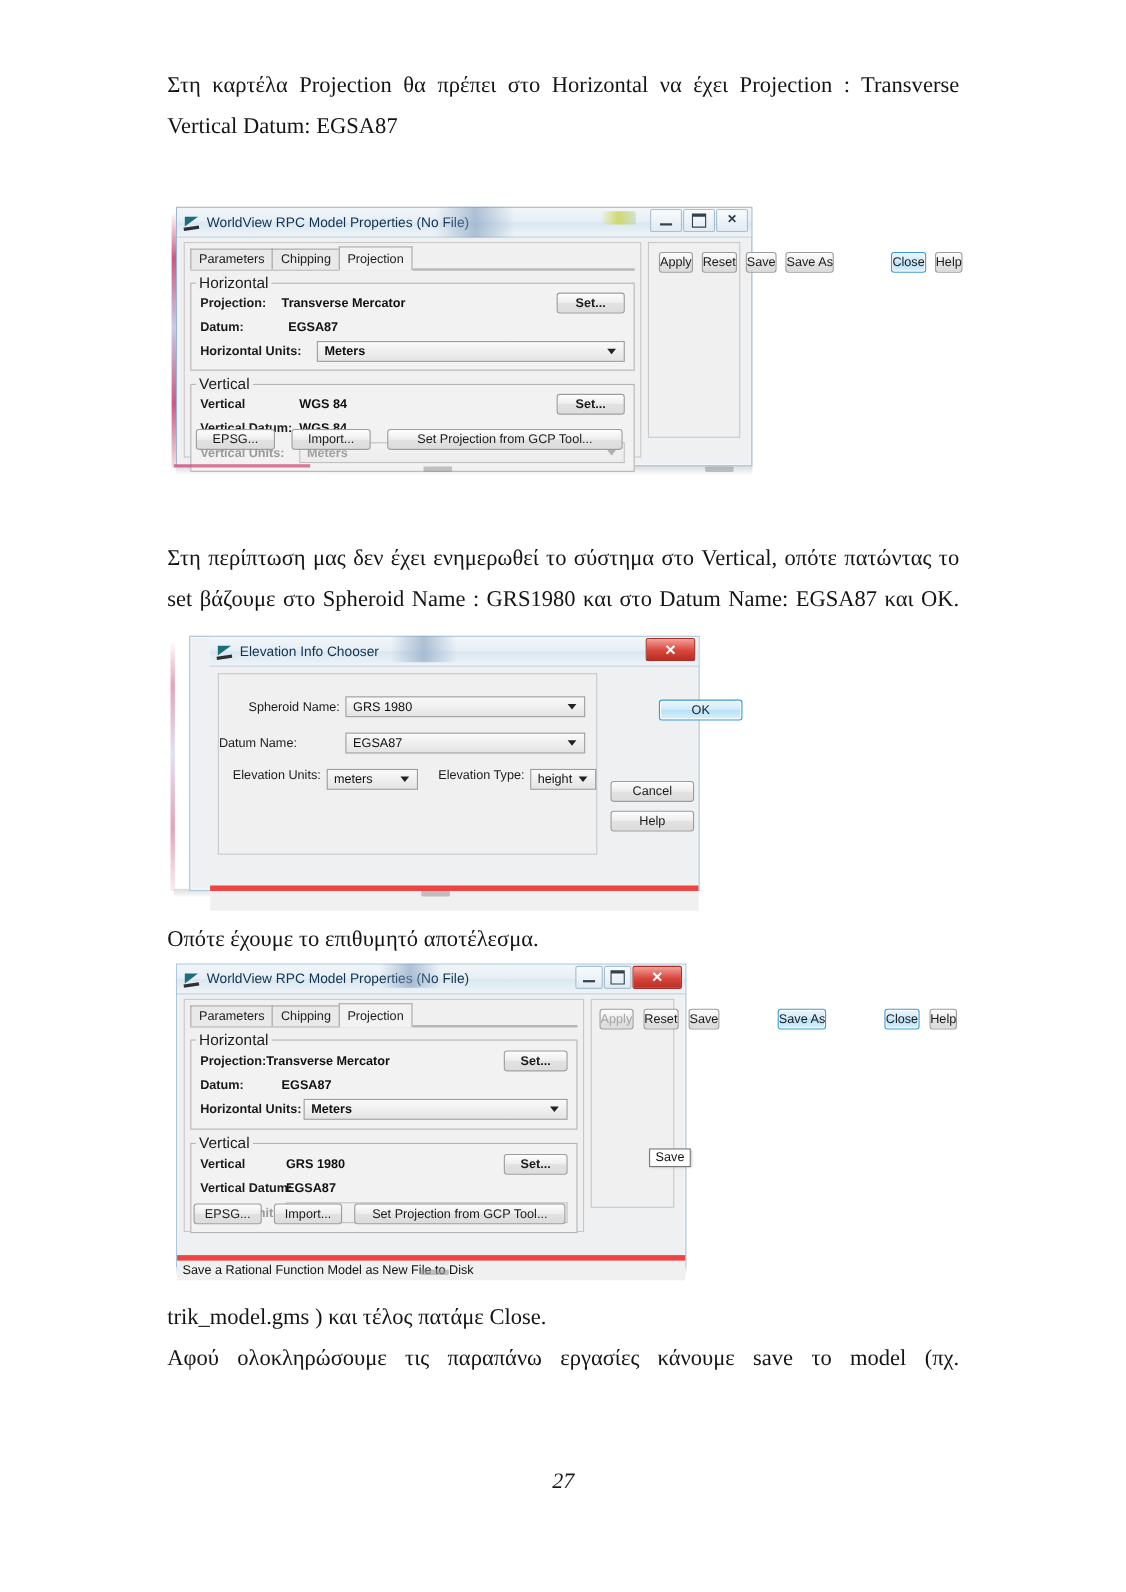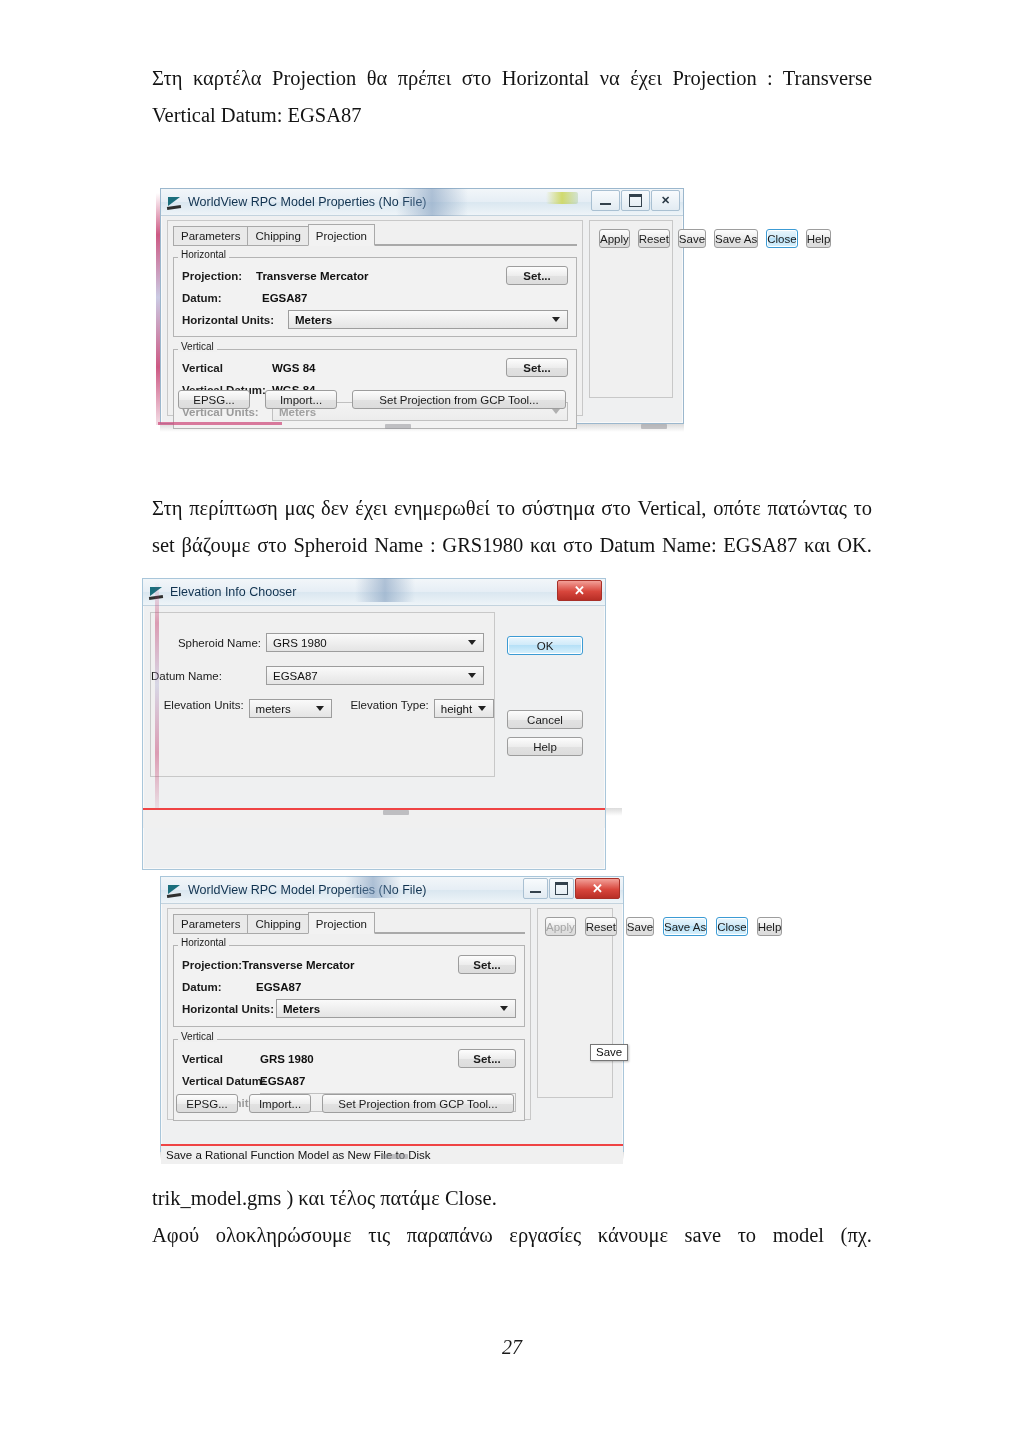--- a/index.html
+++ b/index.html
@@ -166,21 +166,21 @@
     position: relative;
     margin-top: 8px;
     border: 1px solid #b4b4b4;
     background: #f2f2f2;
   }
   .group-label {
     position: absolute;
     top: -9px; left: 4px;
     background: #f0f0f0;
     padding: 0 3px;
-    font-size: 10px;
+    font-size: 14px;
     color: #1b1b1b;
   }
   .group-inner { padding: 8px 8px 7px 8px; font-weight: bold; }
 
   .row {
     display: flex;
     align-items: center;
     height: 19px;
     margin-bottom: 3px;
   }
@@ -208,20 +208,21 @@
     justify-content: center;
     height: 19px;
     white-space: nowrap;
     user-select: none;
   }
   .btn.dim { color: #a6a6a6; }
   .btn.hl {
     background: linear-gradient(to bottom, #eaf6fd, #cfeaf9 48%, #b5e0f7 49%, #daf1fc);
     border: 1px solid #3c9bd4;
     box-shadow: 0 0 0 1px #ffffff inset;
+    margin-left: 44px;
   }
 
   .combo {
     box-sizing: border-box;
     height: 19px;
     border: 1px solid #9d9d9d;
     background: linear-gradient(to bottom, #fafafa, #e4e4e4);
     display: flex;
     align-items: center;
     font-size: 11.5px;
@@ -242,21 +243,21 @@
 
   .sidebtns {
     position: absolute;
     display: flex;
     flex-direction: row;
   }
   .statusbar {
     position: absolute;
     left: 0; right: 0; bottom: 0;
     height: 18px;
-    border-top: 2px solid #ef4444;
+    border-top: 5px solid #ef4444;
     background: #f0f0f0;
     font-size: 11.5px;
     color: #111;
     display: flex;
     align-items: center;
     padding-left: 5px;
   }
   .tooltip {
     position: absolute;
     background: #ffffff;
@@ -426,21 +427,21 @@
   <div class="artifact-grayband" style="left:641px; top:424px; width:26px; height:5px;"></div>
 
   <div class="para" style="left:152px; top:490px; width:720px;">
     <span class="line justified">Στη περίπτωση μας δεν έχει ενημερωθεί το σύστημα στο Vertical, οπότε πατώντας το</span>
     <span class="line justified">set βάζουμε στο Spheroid Name : GRS1980 και στο Datum Name: EGSA87 και ΟΚ.</span>
   </div>
 
   <div class="artifact-pink" style="left:155px; top:582px; height:228px; opacity:.55;"></div>
   <div class="shadow-strip" style="left:158px; top:808px; width:464px; height:8px;"></div>
 
-  <div class="dlg" id="dlg2" style="left:142px; top:578px; width:464px; height:292px; border-color:#a9c6da;">
+  <div class="dlg" id="dlg2" style="left:172px; top:578px; width:464px; height:232px; border-color:#a9c6da;padding-left:18px;">
 
     <div class="titlebar">
       <span class="app-icon">
         <span class="tri"></span>
           <span class="bar"></span>
       </span>
       <span class="title-text">Elevation Info Chooser</span>
       <span class="win-btns">
         <span class="win-btn close">
             <span class="glyph-x">✕</span>
@@ -492,20 +493,23 @@
         <span class="btn" style="width:76px; margin-top:8px;">Help</span>
       </div>
 
       <div class="statusbar" style="bottom:-6px;"></div>
     </div>
   </div>
 
   <div class="artifact-blur" style="left:355px; top:578px; width:60px; height:24px;"></div>
   <div class="artifact-grayband" style="left:383px; top:810px; width:26px; height:5px;"></div>
 
+  <div class="para" style="left:152px; top:836px; width:720px;">
+    <span class="line">Οπότε έχουμε το επιθυμητό αποτέλεσμα.</span>
+  </div>
 
   <div class="shadow-strip" style="left:160px; top:1152px; width:464px; height:8px;"></div>
 
   <div class="dlg" id="dlg3" style="left:160px; top:876px; width:464px; height:276px; border-color:#a9c6da;">
 
     <div class="titlebar">
       <span class="app-icon">
         <span class="tri"></span>
           <span class="bar"></span>
       </span>

